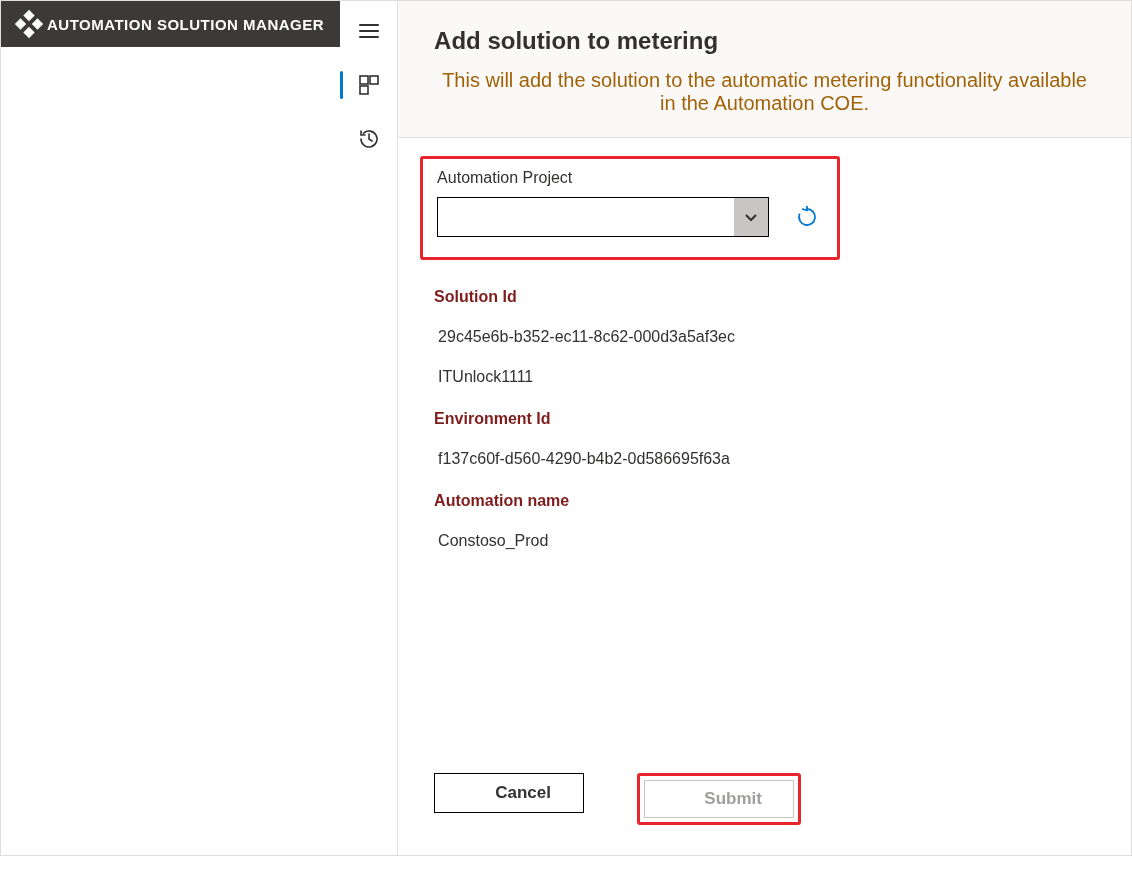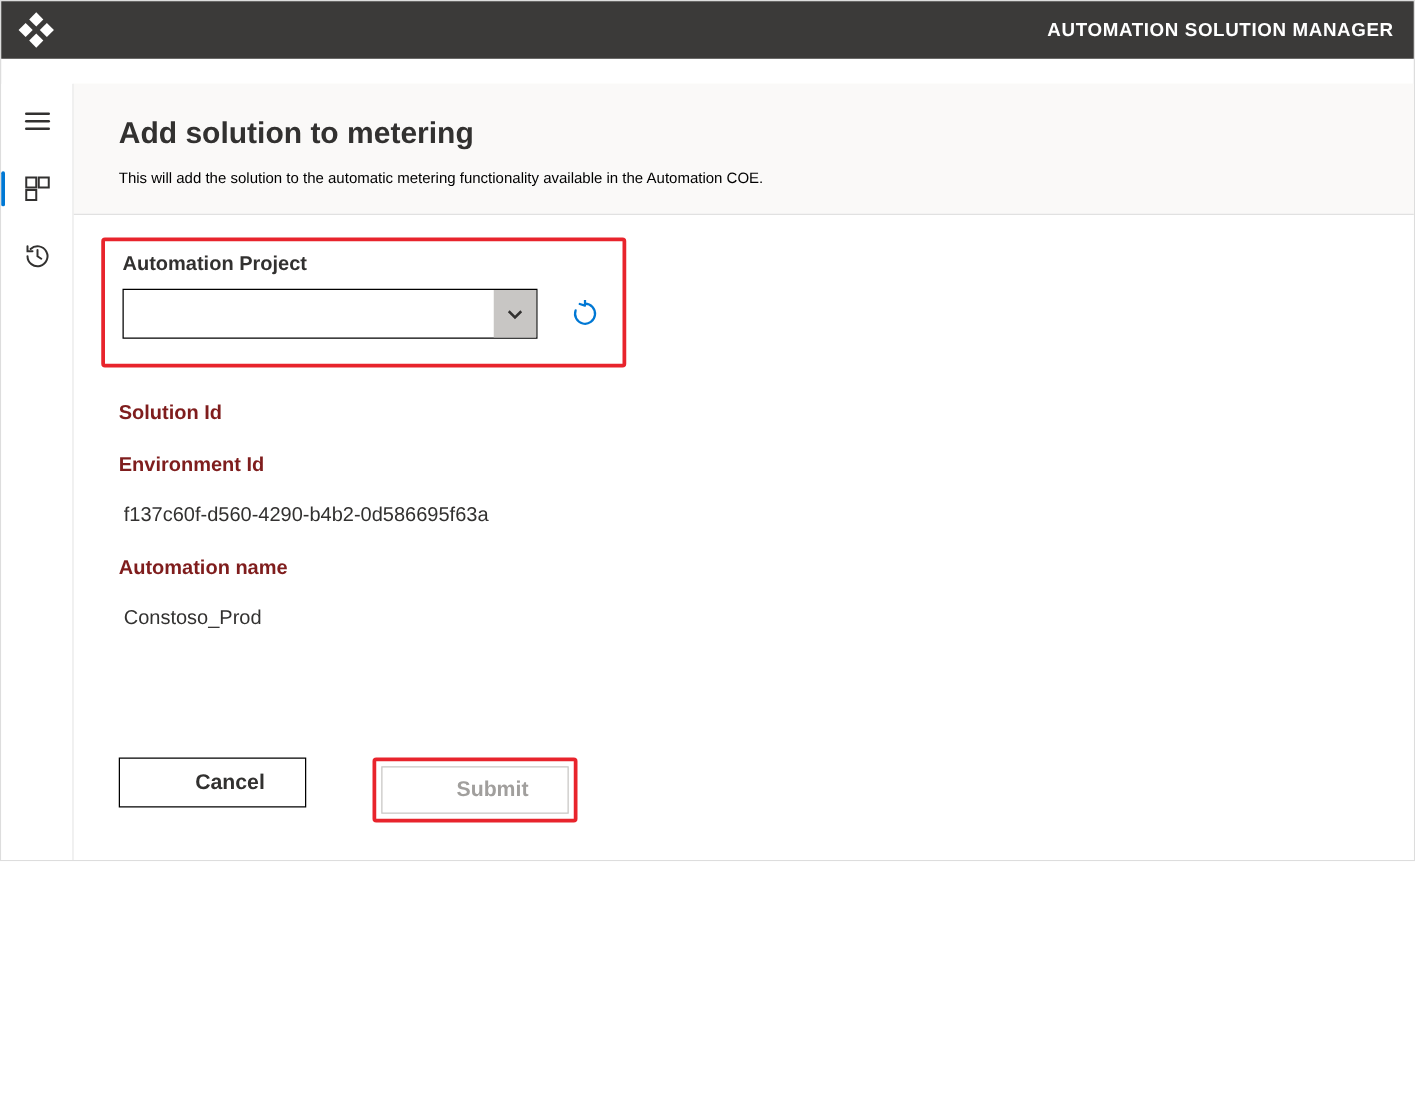--- a/index.html
+++ b/index.html
@@ -2,21 +2,21 @@
 <html><head>
 <meta charset="utf-8">
 <style>
   * { box-sizing: border-box; margin: 0; padding: 0; }
   body {
     font-family: "Segoe UI", -apple-system, BlinkMacSystemFont, sans-serif;
     background: #fff;
     color: #323130;
     font-size: 14px;
   }
-  .app { width: 1132px; height: 689px; display: flex; flex-direction: column; border: 1px solid #ddd; gap: 20px; }
+  .app { width: 1132px; height: 856px; display: flex; flex-direction: row; border: 1px solid #ddd; }
   .topbar {
     height: 46px;
     background: #3b3a39;
     color: #fff;
     display: flex;
     align-items: center;
     padding: 0 16px 0 10px;
   }
   .topbar .logo { width: 36px; height: 36px; display:flex; align-items:center; justify-content:center; }
   .topbar .spacer { flex: 1; }
@@ -46,37 +46,37 @@
     background: #0078d4;
     border-radius: 2px;
   }
   .main { flex: 1; display: flex; flex-direction: column; background: #faf9f8; }
   .page-header {
     padding: 26px 36px 22px 36px;
     border-bottom: 1px solid #e1e1e1;
     background: #faf9f8;
   }
   .page-header h1 { font-size: 24px; font-weight: 600; color: #323130; margin-bottom: 14px; }
-  .page-header p { font-size: 12px; color: #000000; }
+  .page-header p { font-size: 20px; color: #a16207; text-align: center; }
   .page-body {
     flex: 1;
     background: #fff;
     padding: 18px 36px 30px 36px;
     display: flex;
     flex-direction: column;
   }
   .highlight-box {
     border: 3px solid #e8242c;
     border-radius: 3px;
     padding: 10px 14px 20px 14px;
     width: 420px;
     margin-left: -14px;
     display: inline-block;
   }
-  .field-label { font-size: 16px; font-weight: 700; color: #323130; margin-bottom: 10px; display:block;}
+  .field-label { font-size: 16px; font-weight: 400; color: #323130; margin-bottom: 10px; display:block;}
   .combo-row { display: flex; align-items: center; gap: 24px; }
   .combo {
     width: 332px; height: 40px;
     border: 1px solid #000;
     display: flex;
     background: #fff;
   }
   .combo input {
     flex: 1; border: none; outline: none; padding: 0 10px; font-size: 15px;
     background: transparent;
@@ -197,21 +197,23 @@
                     <path d="M11 3 a8 8 0 1 1 -7.5 5.3" fill="none" stroke="#0078d4" stroke-width="1.8" stroke-linecap="round"></path>
                     <polyline points="11 0 11 4.5 6.8 3.2" fill="none" stroke="#0078d4" stroke-width="1.8" stroke-linecap="round" stroke-linejoin="round"></polyline>
                   </svg>
               </span>
             </div>
           </div>
         </div>
 
         <div class="info-grid">
           <div class="info-label first">Solution Id</div>
-
+          <div class="info-value">29c45e6b-b352-ec11-8c62-000d3a5af3ec</div>
+
+          <div class="info-value">ITUnlock1111</div>
 
           <div class="info-label">Environment Id</div>
           <div class="info-value">f137c60f-d560-4290-b4b2-0d586695f63a</div>
 
           <div class="info-label">Automation name</div>
           <div class="info-value">Constoso_Prod</div>
         </div>
 
         <div class="actions">
           <div class="btn">Cancel</div>

